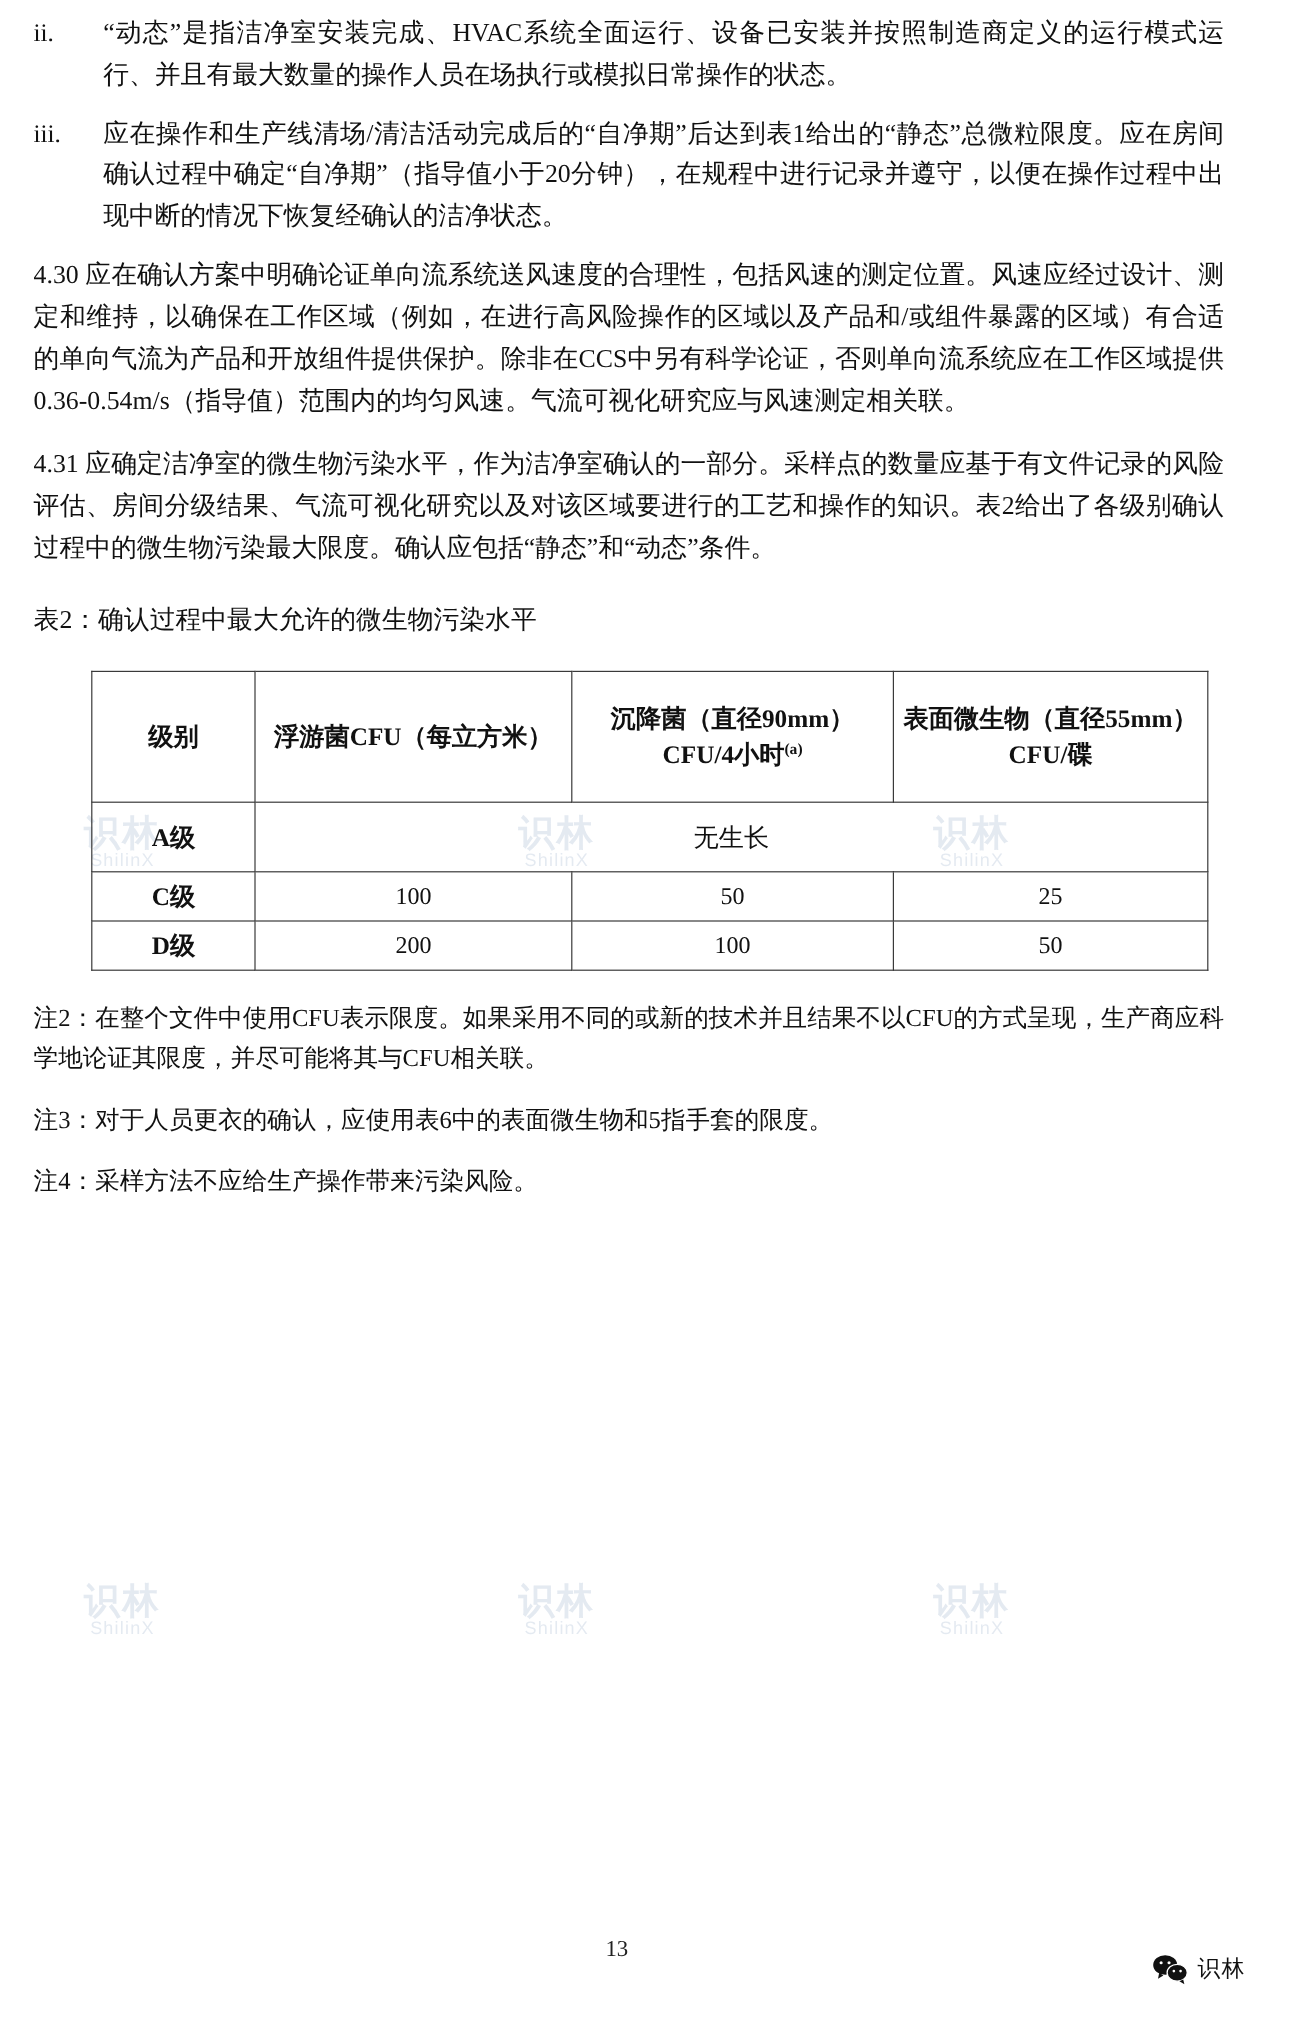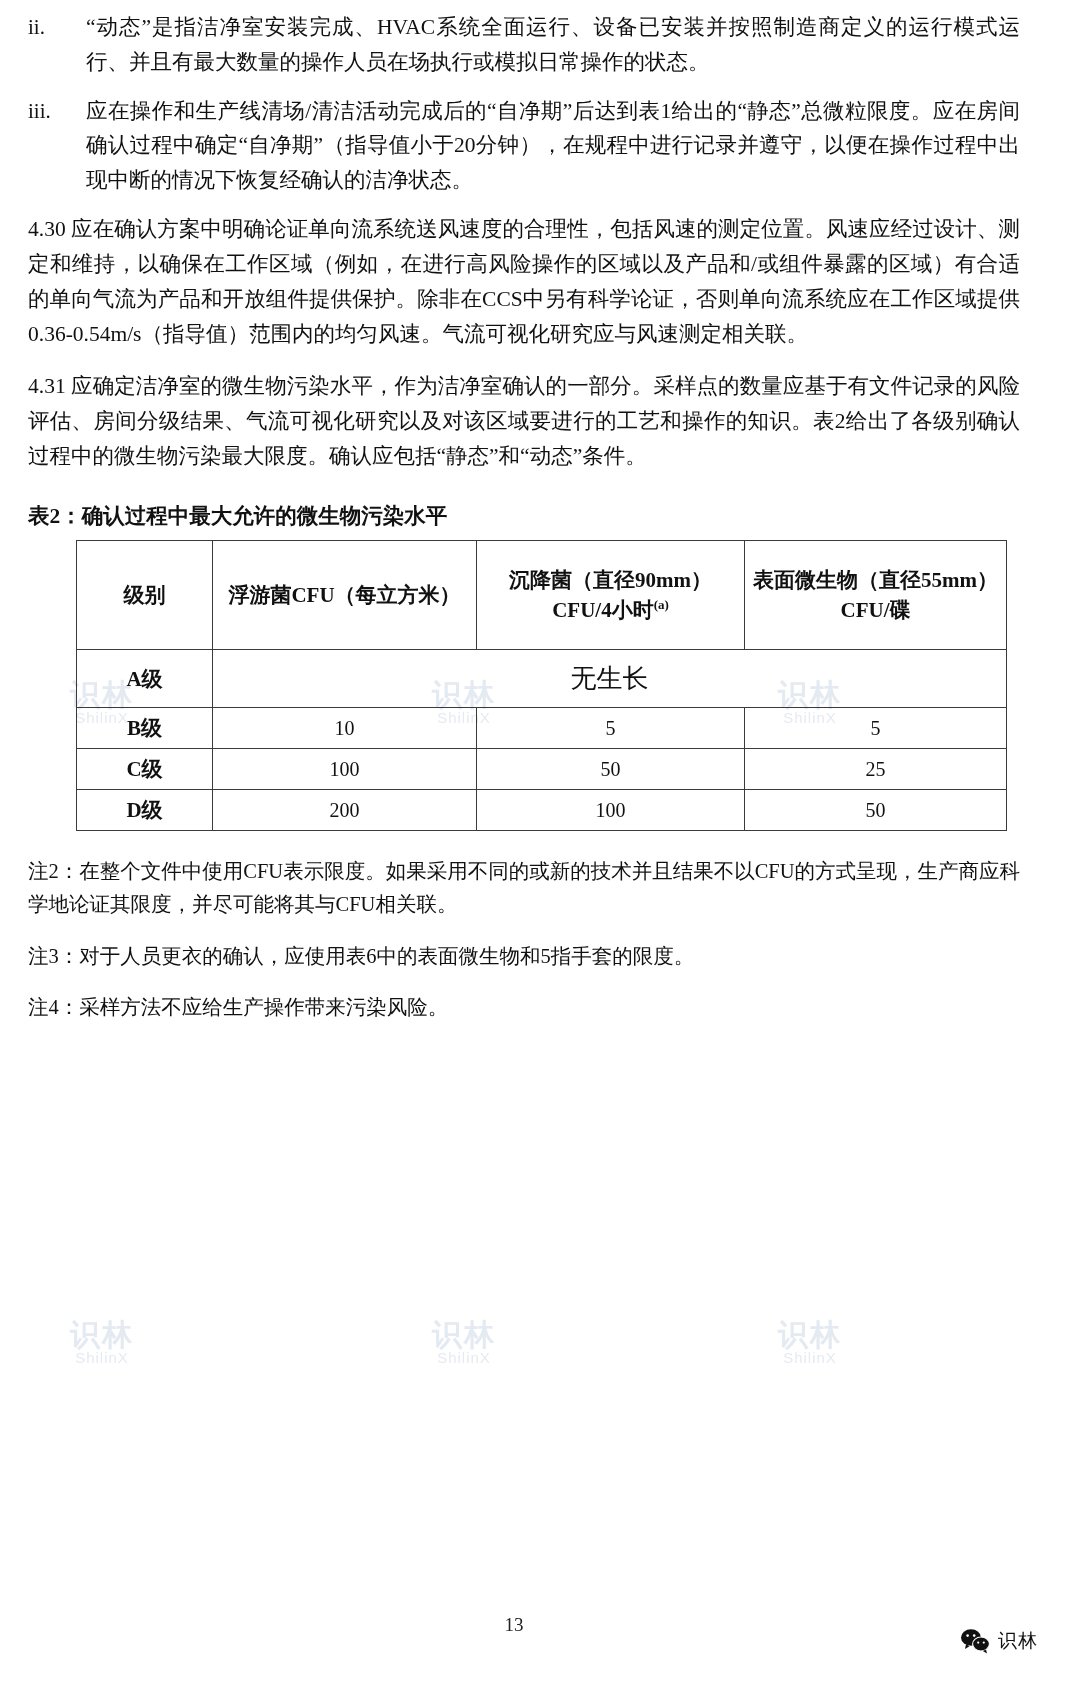--- a/index.html
+++ b/index.html
@@ -73,22 +73,22 @@
   p.para {
     font-size: 21.5px;
     line-height: 1.62;
     text-align: justify;
     text-justify: inter-ideograph;
     margin: 0 0 18px 0;
     padding-left: 0;
   }
   .tbl-title {
     font-size: 21.5px;
-    font-weight: bold;
-    margin: 26px 0 8px 0;
+    font-weight: normal;
+    margin: 26px 0 27px 0;
     line-height: 1.5;
   }
   .note {
     font-size: 20.5px;
     line-height: 1.62;
     text-align: justify;
     text-justify: inter-ideograph;
     margin: 0 0 18px 0;
   }
 
@@ -111,21 +111,21 @@
     font-weight: bold;
     font-size: 21px;
     line-height: 1.45;
     height: 96px;
   }
   table.t2 td.rowhdr {
     font-weight: bold;
     font-size: 21px;
   }
   table.t2 td.span-all {
-    font-size: 26px;
+    font-size: 21px;
   }
   table.t2 tbody tr { height: 38px; }
   table.t2 tbody tr.tall { height: 58px; }
   sup.fn { font-size: 13px; vertical-align: super; }
 
   
   .page-number {
     position: absolute;
     bottom: 46px;
     left: 0;
@@ -216,26 +216,20 @@
           <th>级别</th>
           <th>浮游菌CFU（每立方米）</th>
           <th><span>沉降菌（直径90mm）CFU/4小时</span><sup class="fn">(a)</sup></th>
           <th>表面微生物（直径55mm）CFU/碟</th>
         </tr>
       </thead>
       <tbody>
         <tr class="tall">
           <td class="rowhdr">A级</td>
           <td class="span-all" colspan="3">无生长</td>
-        </tr>
-        <tr>
-          <td class="rowhdr">B级</td>
-          <td>10</td>
-          <td>5</td>
-          <td>5</td>
         </tr>
         <tr>
           <td class="rowhdr">C级</td>
           <td>100</td>
           <td>50</td>
           <td>25</td>
         </tr>
         <tr>
           <td class="rowhdr">D级</td>
           <td>200</td>

